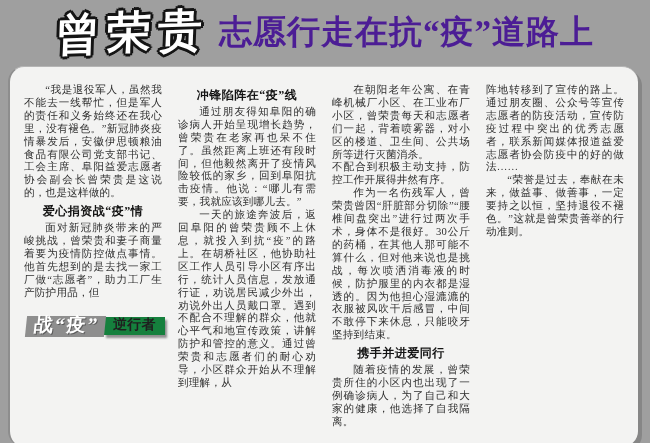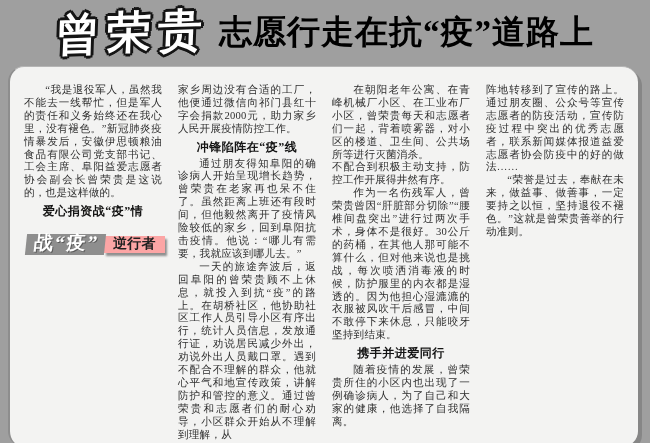--- a/index.html
+++ b/index.html
@@ -18,21 +18,21 @@
     font-size:44px;font-weight:bold;color:#ffffff;
     letter-spacing:7px;margin-right:10px;
     transform:rotate(-2deg) skewX(-4deg);display:inline-block;
     text-shadow:
       -2px -2px 0 #151515, 2px -2px 0 #151515,
       -2px  2px 0 #151515, 2px  2px 0 #151515,
       -3px  0   0 #151515, 3px  0   0 #151515,
        0   -3px 0 #151515, 0    3px 0 #151515;
   }
   .title-rest{
-    font-size:33px;font-weight:900;color:#000000;letter-spacing:1px;
+    font-size:33px;font-weight:900;color:#4c1d95;letter-spacing:1px;
   }
   
   .panel{
     position:absolute;left:8px;top:66px;width:630px;height:381px;
     box-sizing:border-box;
     background:#f3f3f2;
     border-radius:16px;
     border-left:2px solid #8d8d8d;
     border-top:1px solid #b5b5b5;
     box-shadow:4px 4px 0 #868686;
@@ -61,21 +61,21 @@
   .badge-dark{
     background:#8e8e8e;color:#ffffff;
     font-size:19px;font-weight:bold;
     transform:skewX(-6deg);
     padding:3px 6px 5px 8px;
     letter-spacing:2px;
     text-shadow:1px 1px 0 #5c5c5c;
     white-space:nowrap;
   }
   .badge-light{
-    background:#fca5a5;color:#1f1f1f;
+    background:#15803d;color:#1f1f1f;
     font-size:14px;font-weight:bold;
     padding:2px 9px 3px 9px;
     margin-left:-1px;
     box-shadow:2px 3px 2px #8f8f8f;
     white-space:nowrap;
   }
 </style>
 </head>
 <body>
 
@@ -83,28 +83,28 @@
   <span class="callig">曾荣贵</span>
   <span class="title-rest">志愿行走在抗“疫”道路上</span>
 </div>
 
 <div class="panel">
   <div class="cols">
 
     <div class="col">
       <p class="para">“我是退役军人，虽然我不能去一线帮忙，但是军人的责任和义务始终还在我心里，没有褪色。”新冠肺炎疫情暴发后，安徽伊思顿粮油食品有限公司党支部书记、工会主席、阜阳益爱志愿者协会副会长曾荣贵是这说的，也是这样做的。</p>
       <p class="subhead">爱心捐资战“疫”情</p>
+      <p class="para">面对新冠肺炎带来的严峻挑战，曾荣贵和妻子商量着要为疫情防控做点事情。他首先想到的是去找一家工厂做“志愿者”，助力工厂生产防护用品，但</p>
       <div class="badge">
         <span class="badge-dark">战“疫”</span>
         <span class="badge-light">逆行者</span>
       </div>
     </div>
 
     <div class="col">
-      <p class="para cont">家乡周边没有合适的工厂，他便通过微信向祁门县红十字会捐款2000元，助力家乡人民开展疫情防控工作。</p>
       <p class="subhead">冲锋陷阵在“疫”线</p>
       <p class="para">通过朋友得知阜阳的确诊病人开始呈现增长趋势，曾荣贵在老家再也呆不住了。虽然距离上班还有段时间，但他毅然离开了疫情风险较低的家乡，回到阜阳抗击疫情。他说：“哪儿有需要，我就应该到哪儿去。”</p>
       <p class="para">一天的旅途奔波后，返回阜阳的曾荣贵顾不上休息，就投入到抗“疫”的路上。在胡桥社区，他协助社区工作人员引导小区有序出行，统计人员信息，发放通行证，劝说居民减少外出，劝说外出人员戴口罩。遇到不配合不理解的群众，他就心平气和地宣传政策，讲解防护和管控的意义。通过曾荣贵和志愿者们的耐心劝导，小区群众开始从不理解到理解，从</p>
     </div>
 
     <div class="col">
       <p class="para">在朝阳老年公寓、在青峰机械厂小区、在工业布厂小区，曾荣贵每天和志愿者们一起，背着喷雾器，对小区的楼道、卫生间、公共场所等进行灭菌消杀。</p>
       <p class="para cont">不配合到积极主动支持，防控工作开展得井然有序。</p>
       <p class="para">作为一名伤残军人，曾荣贵曾因“肝脏部分切除”“腰椎间盘突出”进行过两次手术，身体不是很好。30公斤的药桶，在其他人那可能不算什么，但对他来说也是挑战，每次喷洒消毒液的时候，防护服里的内衣都是湿透的。因为他担心湿漉漉的衣服被风吹干后感冒，中间不敢停下来休息，只能咬牙坚持到结束。</p>
       <p class="subhead">携手并进爱同行</p>

